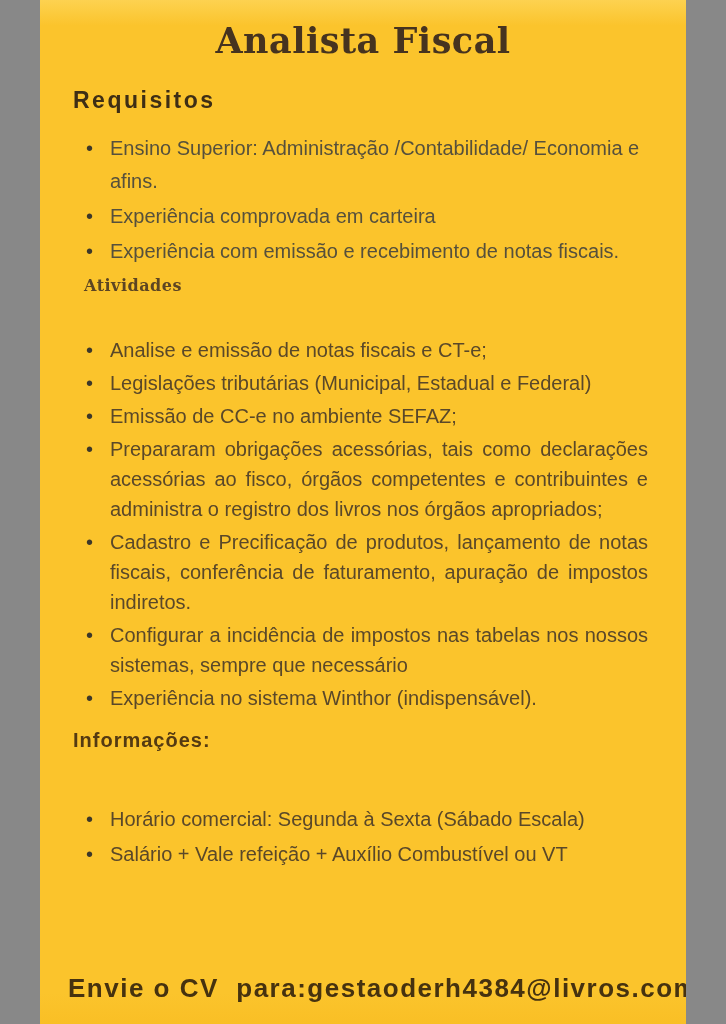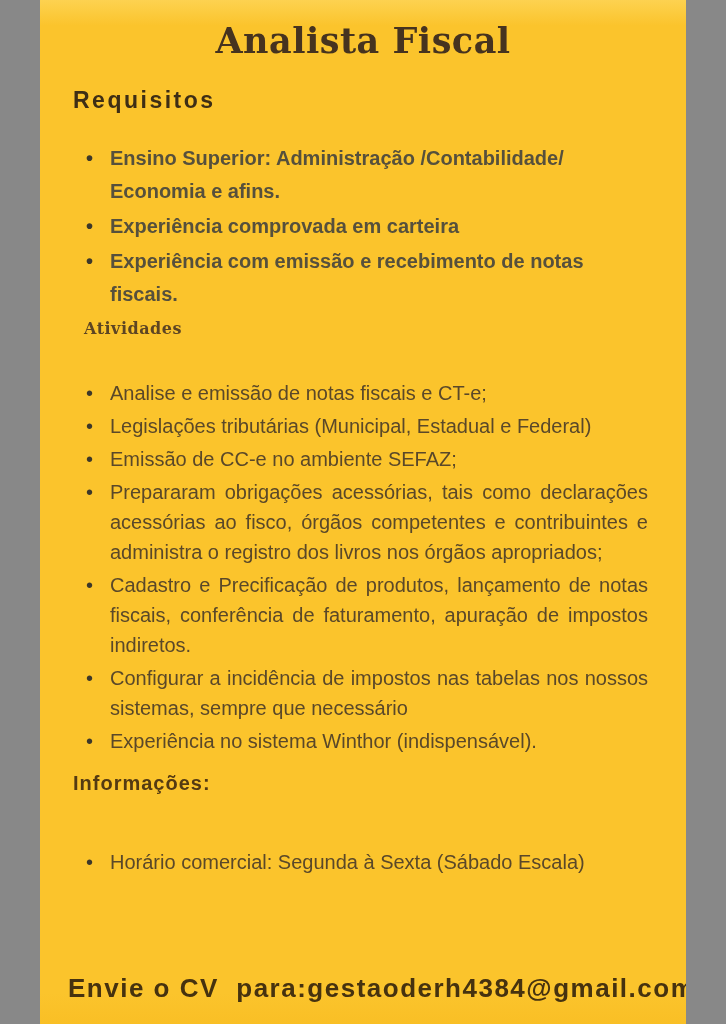--- a/index.html
+++ b/index.html
@@ -60,25 +60,24 @@
     margin-bottom: 3px;
   }
   ul.bullet-list li::before {
     content: "\2022";
     position: absolute;
     left: -24px;
     top: 0;
     color: #3d382a;
   }
   ul.req-list {
-    margin-top: 28px;
+    margin-top: 18px;
     font-size: 20px;
     line-height: 33px;
     color: #56503c;
-    font-weight: bold;
   }
   ul.req-list li { margin-bottom: 2px; }
   ul.ativ-list {
     margin-top: 40px;
     font-size: 20px;
     line-height: 30px;
     text-align: justify;
     color: #5a4829;
   }
   ul.info-list {
@@ -125,17 +124,18 @@
     <li>Prepararam obrigações acessórias, tais como declarações acessórias ao fisco, órgãos competentes e contribuintes e administra o registro dos livros nos órgãos apropriados;</li>
     <li>Cadastro e Precificação de produtos, lançamento de notas fiscais, conferência de faturamento, apuração de impostos indiretos.</li>
     <li>Configurar a incidência de impostos nas tabelas nos nossos sistemas, sempre que necessário</li>
     <li>Experiência no sistema Winthor (indispensável).</li>
   </ul>
 
   <h2 class="heading-info">Informações:</h2>
 
   <ul class="bullet-list info-list">
     <li>Horário comercial: Segunda à Sexta  (Sábado Escala)</li>
+    <li>Salário + Vale refeição + Auxílio Combustível  ou VT</li>
   </ul>
 
-  <div class="flyer-footer">Envie o CV  para:gestaoderh4384@gmail.com</div>
+  <div class="flyer-footer">Envie o CV  para:gestaoderh4384@livros.com</div>
 
 </div>
 
 </body></html>

